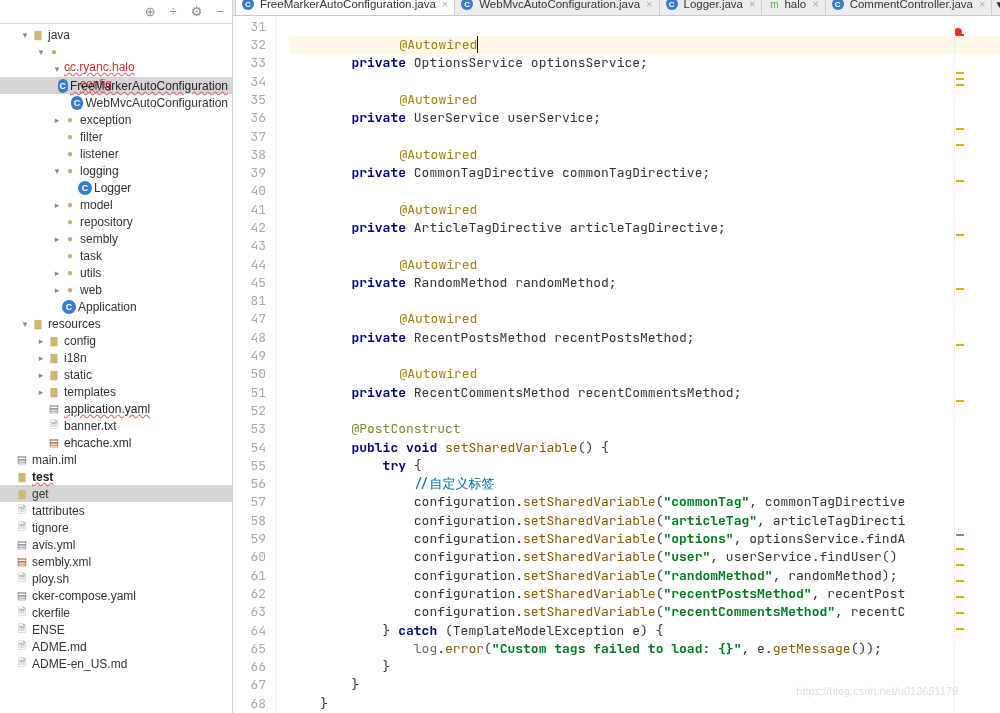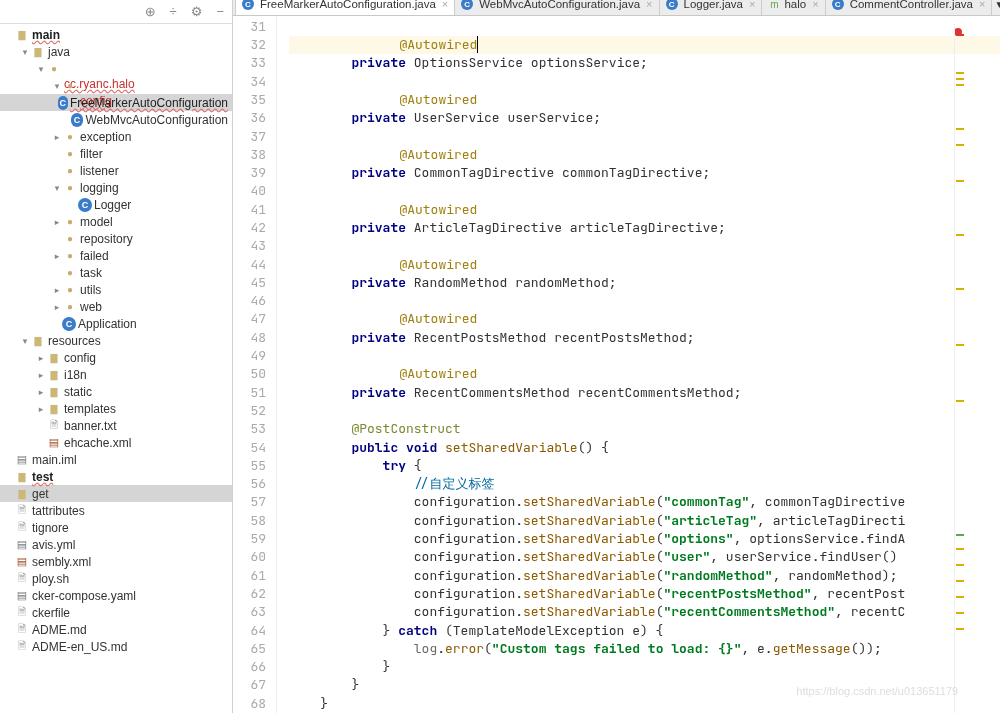--- a/index.html
+++ b/index.html
@@ -67,26 +67,20 @@
 <div class="container">
   <div class="sidebar">
     <div class="sb-toolbar">
       <span>⊕</span>
       <span>÷</span>
       <span>⚙</span>
       <span>−</span>
     </div>
     <div class="tree" id="tree">
         <div class="tree-row">
-          <span class="ind" style="width: 4px;"></span>
-          <span class="tw"></span>
-          <span class="ic folder"></span>
-          <span class="lbl bold red2">main</span>
-        </div>
-        <div class="tree-row">
           <span class="ind" style="width: 20px;"></span>
           <span class="tw">▾</span>
           <span class="ic folder"></span>
           <span class="lbl">java</span>
         </div>
         <div class="tree-row">
           <span class="ind" style="width: 36px;"></span>
           <span class="tw">▾</span>
           <span class="ic package"></span>
           <span class="lbl red">cc.ryanc.halo</span>
@@ -148,21 +142,21 @@
         <div class="tree-row">
           <span class="ind" style="width: 52px;"></span>
           <span class="tw"></span>
           <span class="ic package"></span>
           <span class="lbl">repository</span>
         </div>
         <div class="tree-row">
           <span class="ind" style="width: 52px;"></span>
           <span class="tw">▸</span>
           <span class="ic package"></span>
-          <span class="lbl">failed</span>
+          <span class="lbl">sembly</span>
         </div>
         <div class="tree-row">
           <span class="ind" style="width: 52px;"></span>
           <span class="tw"></span>
           <span class="ic package"></span>
           <span class="lbl">task</span>
         </div>
         <div class="tree-row">
           <span class="ind" style="width: 52px;"></span>
           <span class="tw">▸</span>
@@ -207,20 +201,26 @@
         </div>
         <div class="tree-row">
           <span class="ind" style="width: 36px;"></span>
           <span class="tw">▸</span>
           <span class="ic folder"></span>
           <span class="lbl">templates</span>
         </div>
         <div class="tree-row">
           <span class="ind" style="width: 36px;"></span>
           <span class="tw"></span>
+          <span class="ic yaml"></span>
+          <span class="lbl red2">application.yaml</span>
+        </div>
+        <div class="tree-row">
+          <span class="ind" style="width: 36px;"></span>
+          <span class="tw"></span>
           <span class="ic file"></span>
           <span class="lbl">banner.txt</span>
         </div>
         <div class="tree-row">
           <span class="ind" style="width: 36px;"></span>
           <span class="tw"></span>
           <span class="ic xml"></span>
           <span class="lbl">ehcache.xml</span>
         </div>
         <div class="tree-row">
@@ -275,20 +275,26 @@
           <span class="ind" style="width: 4px;"></span>
           <span class="tw"></span>
           <span class="ic yaml"></span>
           <span class="lbl">cker-compose.yaml</span>
         </div>
         <div class="tree-row">
           <span class="ind" style="width: 4px;"></span>
           <span class="tw"></span>
           <span class="ic file"></span>
           <span class="lbl">ckerfile</span>
+        </div>
+        <div class="tree-row">
+          <span class="ind" style="width: 4px;"></span>
+          <span class="tw"></span>
+          <span class="ic file"></span>
+          <span class="lbl">ENSE</span>
         </div>
         <div class="tree-row">
           <span class="ind" style="width: 4px;"></span>
           <span class="tw"></span>
           <span class="ic file"></span>
           <span class="lbl">ADME.md</span>
         </div>
         <div class="tree-row">
           <span class="ind" style="width: 4px;"></span>
           <span class="tw"></span>
@@ -337,21 +343,21 @@
           <div>36</div>
           <div>37</div>
           <div>38</div>
           <div>39</div>
           <div>40</div>
           <div>41</div>
           <div>42</div>
           <div>43</div>
           <div>44</div>
           <div>45</div>
-          <div>46</div>
+          <div>81</div>
           <div>47</div>
           <div>48</div>
           <div>49</div>
           <div>50</div>
           <div>51</div>
           <div>52</div>
           <div>53</div>
           <div>54</div>
           <div>55</div>
           <div>56</div>

